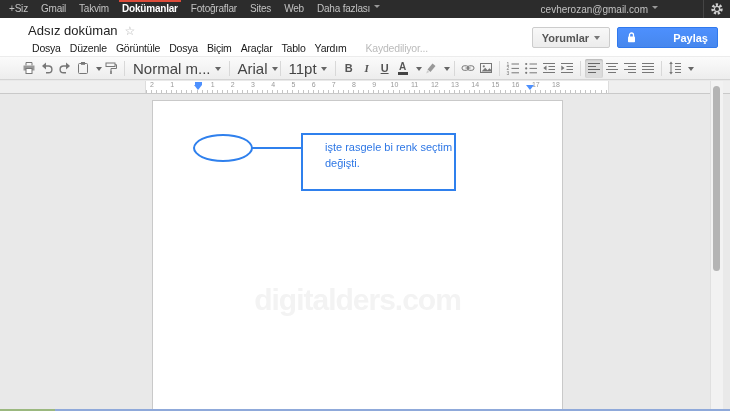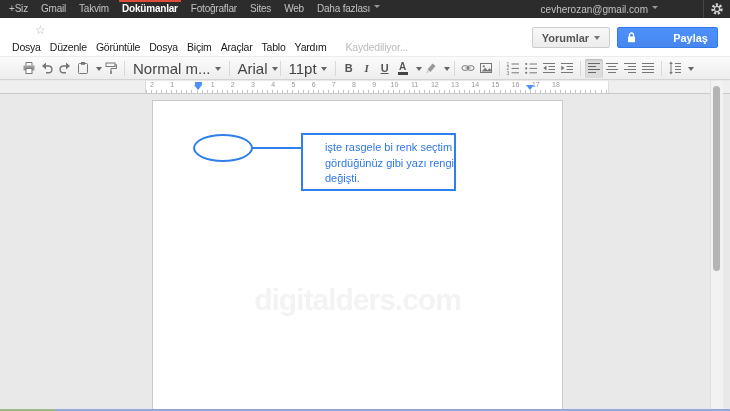--- a/index.html
+++ b/index.html
@@ -20,21 +20,21 @@
   #account-email::after{content:"";display:inline-block;margin-left:4px;
           border:3px solid transparent;border-top:3px solid #999;vertical-align:1px;}
   #gear-btn{width:26px;height:18px;border-left:1px solid #454545;margin-left:9px;
           display:flex;align-items:center;justify-content:center;cursor:pointer;}
 
   
   #header{position:absolute;top:18px;left:0;right:0;height:38px;background:#fff;}
   #title-row{display:flex;align-items:center;padding:5px 0 0 28px;}
   #doc-title{font-size:13px;color:#222;}
   #star-btn{color:#b5b5b5;font-size:12px;margin-left:7px;cursor:pointer;}
-  #menu-row{display:flex;align-items:flex-end;padding:4px 0 0 12px;font-size:10.5px;
+  #menu-row{display:flex;align-items:flex-end;padding:4px 0 0 32px;font-size:10.5px;
             color:#1a1a1a;letter-spacing:-0.2px;}
   .menu-item{margin-right:9px;cursor:pointer;}
   #save-status{color:#bbb;margin-left:10px;}
   #header-buttons{position:absolute;right:12px;top:9px;display:flex;gap:7px;}
   .hbtn{height:21px;font-size:11px;font-weight:bold;border-radius:2px;display:flex;
         align-items:center;padding:0 9px;cursor:pointer;box-sizing:border-box;}
   #comments-btn{background:linear-gradient(#f8f8f8,#ececec);border:1px solid #ccc;color:#555;}
   #comments-btn .dd-caret{margin-left:5px;}
   #share-btn{background:linear-gradient(#4d90fe,#4787ed);border:1px solid #3079ed;color:#fff;gap:32px;}
   #share-btn svg{margin-right:5px;}
@@ -120,20 +120,21 @@
       <svg width="14" height="14" viewBox="0 0 14 14">
         <circle cx="7" cy="7" r="4.4" fill="none" stroke="#cfcfcf" stroke-width="2.6" stroke-dasharray="2.2 1.6"></circle>
         <circle cx="7" cy="7" r="2.6" fill="#2c2c2c" stroke="#cfcfcf" stroke-width="1.2"></circle>
       </svg>
     </span>
   </div>
 </div>
 
 <div id="header">
   <div id="title-row">
+    <span id="doc-title">Adsız doküman</span>
     <span id="star-btn">☆</span>
   </div>
   <div id="menu-row">
     <span style="display:flex;">
 
     <span class="menu-item">Dosya</span>
         <span class="menu-item">Düzenle</span>
         <span class="menu-item">Görüntüle</span>
         <span class="menu-item">Dosya</span>
         <span class="menu-item">Biçim</span>
@@ -329,21 +330,20 @@
     <span class="indent-marker" style="left:48px;"></span>
     <span class="indent-marker" style="left:380px;"></span>
   </div>
 </div>
 
 <div id="canvas">
   <div id="page">
     <div id="watermark">digitalders.com</div>
     <div id="callout-box">
       <span class="callout-line">işte rasgele bi renk seçtim</span>
-      <span class="callout-line">gördüğünüz gibi yazı rengi</span>
       <span class="callout-line">değişti.</span>
     </div>
     <div id="connector-line"></div>
     <div id="ellipse-annotation"></div>
   </div>
 </div>
 
 <div id="scrollbar-track">
   <div id="scrollbar-thumb"></div>
 </div>

